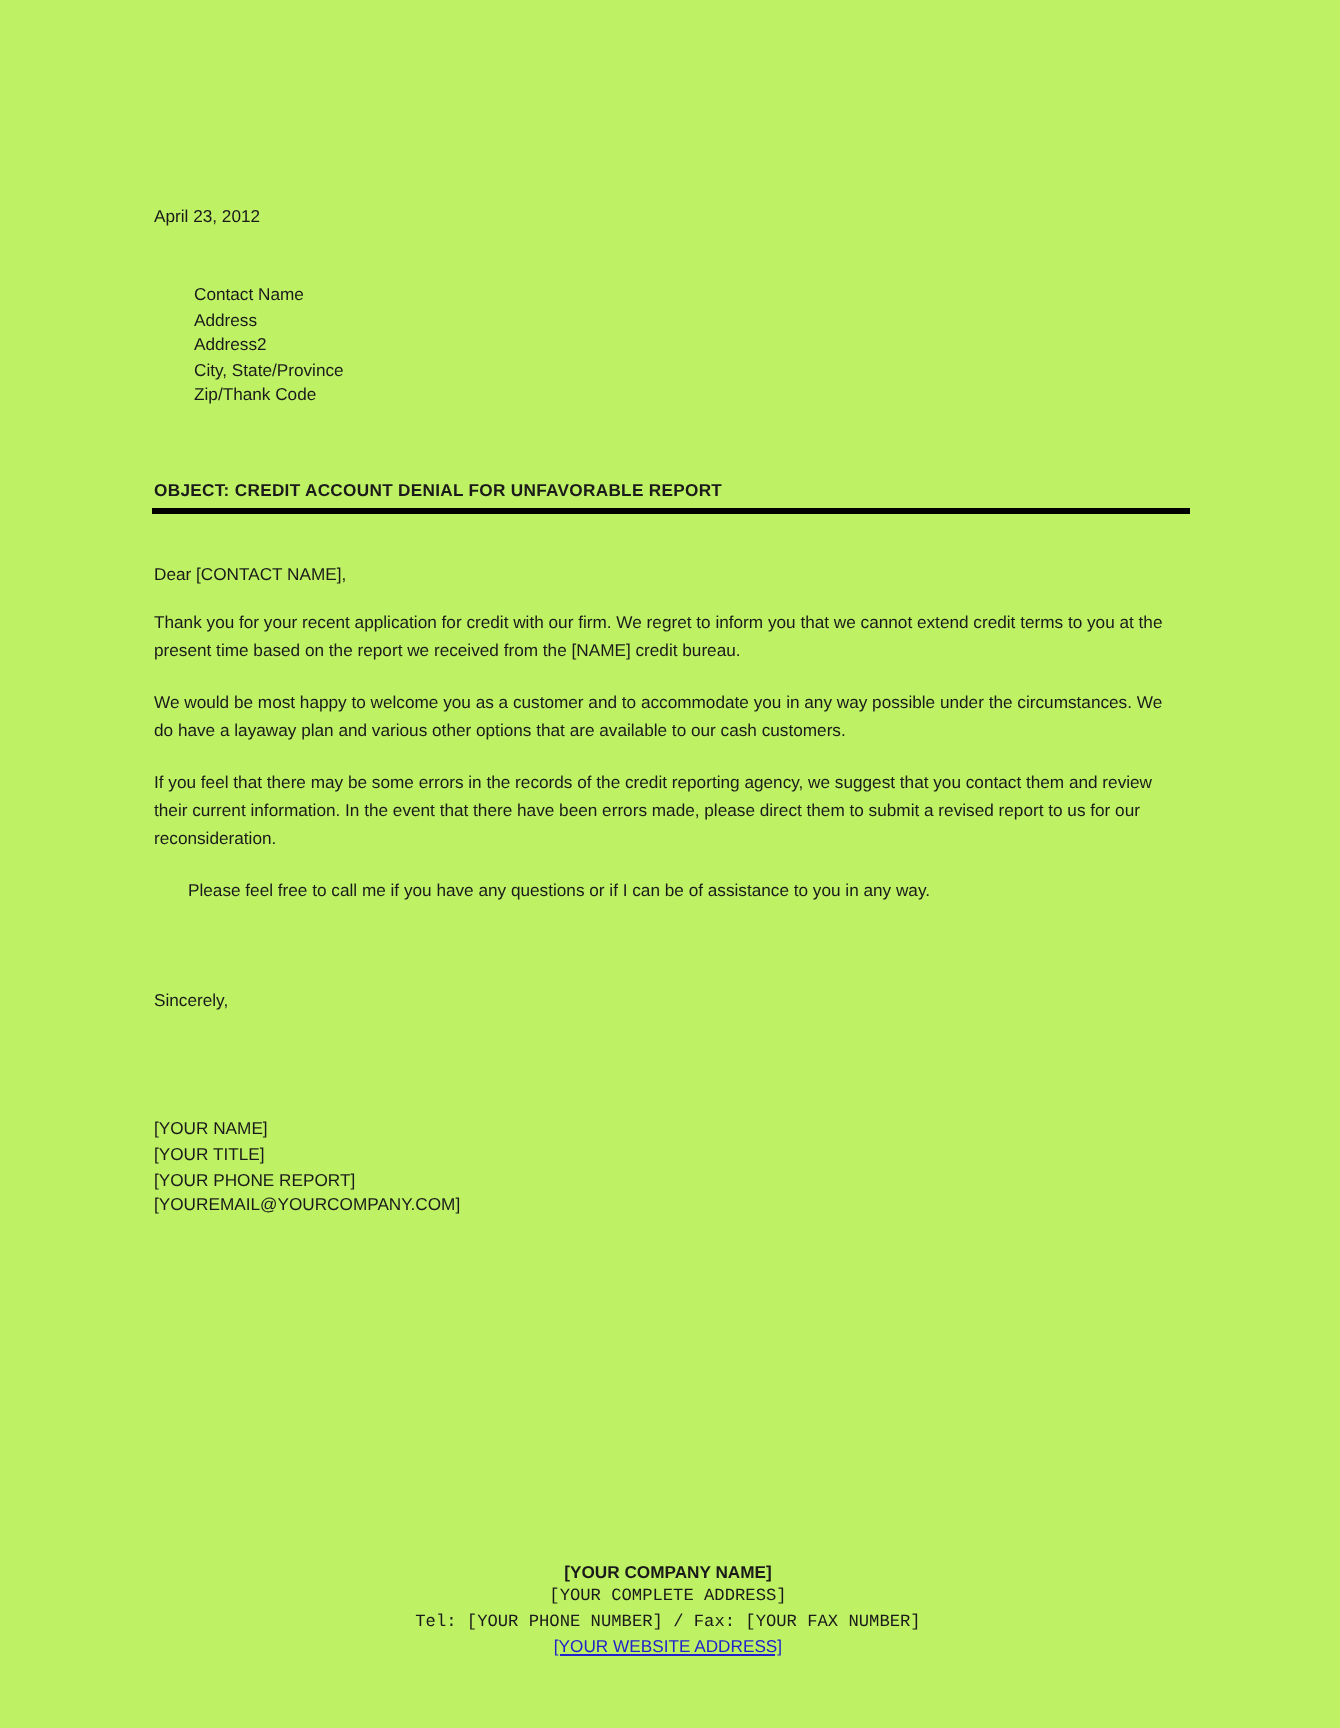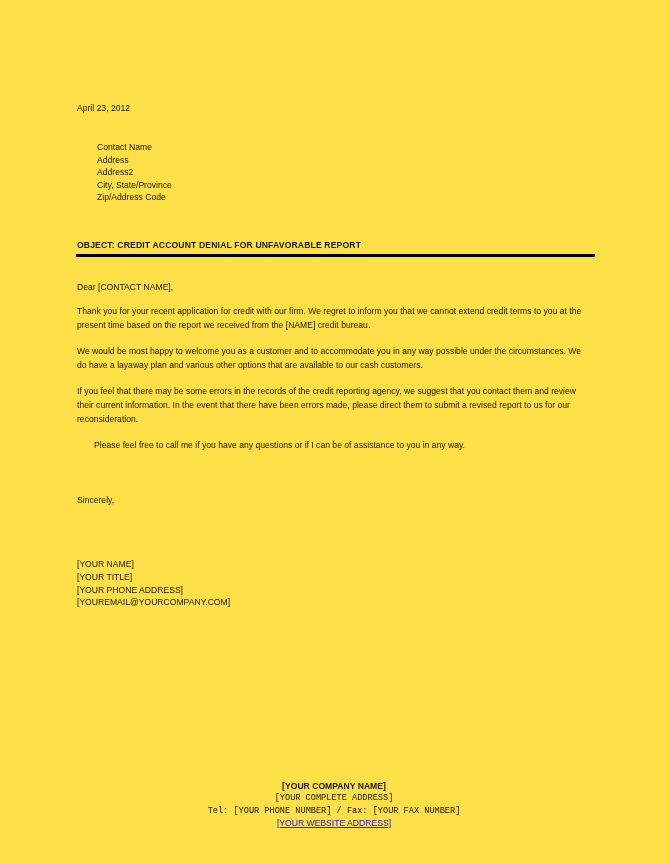--- a/index.html
+++ b/index.html
@@ -12,21 +12,21 @@
     width: 670px;
     height: 864px;
     position: relative;
     font-family: "Liberation Sans", sans-serif;
     color: #1a1a1a;
     overflow: hidden;
   }
   .page {
     position: absolute;
     inset: 0;
-    background: #fde047;
+    background: #bef264;
     padding-left: 10px;
   }
   .date {
     position: absolute;
     left: 77px;
     top: 102px;
     font-size: 8.6px;
     line-height: 12.5px;
     white-space: nowrap;
   }
@@ -131,41 +131,41 @@
 
 <div class="page">
 
   <div class="date">April 23, 2012</div>
 
   <div class="recipient">
     <div>Contact Name</div>
     <div>Address</div>
     <div>Address2</div>
     <div>City, State/Province</div>
-    <div>Zip/Address Code</div>
+    <div>Zip/Thank Code</div>
   </div>
 
   <div class="object-line">OBJECT: CREDIT ACCOUNT DENIAL FOR UNFAVORABLE REPORT</div>
   <div class="rule"></div>
 
   <div class="salutation">Dear [CONTACT NAME],</div>
 
   <div class="body-paras">
     <p class="para">Thank you for your recent application for credit with our firm. We regret to inform you that we cannot extend credit terms to you at the present time based on the report we received from the [NAME] credit bureau.</p>
     <p class="para">We would be most happy to welcome you as a customer and to accommodate you in any way possible under the circumstances. We do have a layaway plan and various other options that are available to our cash customers.</p>
     <p class="para">If you feel that there may be some errors in the records of the credit reporting agency, we suggest that you contact them and review their current information. In the event that there have been errors made, please direct them to submit a revised report to us for our reconsideration.</p>
     <p class="para">Please feel free to call me if you have any questions or if I can be of assistance to you in any way.</p>
   </div>
 
   <div class="closing">Sincerely,</div>
 
   <div class="signature">
     <div>[YOUR NAME]</div>
     <div>[YOUR TITLE]</div>
-    <div>[YOUR PHONE ADDRESS]</div>
+    <div>[YOUR PHONE REPORT]</div>
     <div>[YOUREMAIL@YOURCOMPANY.COM]</div>
   </div>
 
   <div class="footer">
     <div class="footer-inner">
       <div class="company">[YOUR COMPANY NAME]</div>
       <div class="addr">[YOUR COMPLETE ADDRESS]</div>
       <div class="tel">Tel: [YOUR PHONE NUMBER] / Fax: [YOUR FAX NUMBER]</div>
       <div class="website">[YOUR WEBSITE ADDRESS]</div>
     </div>

